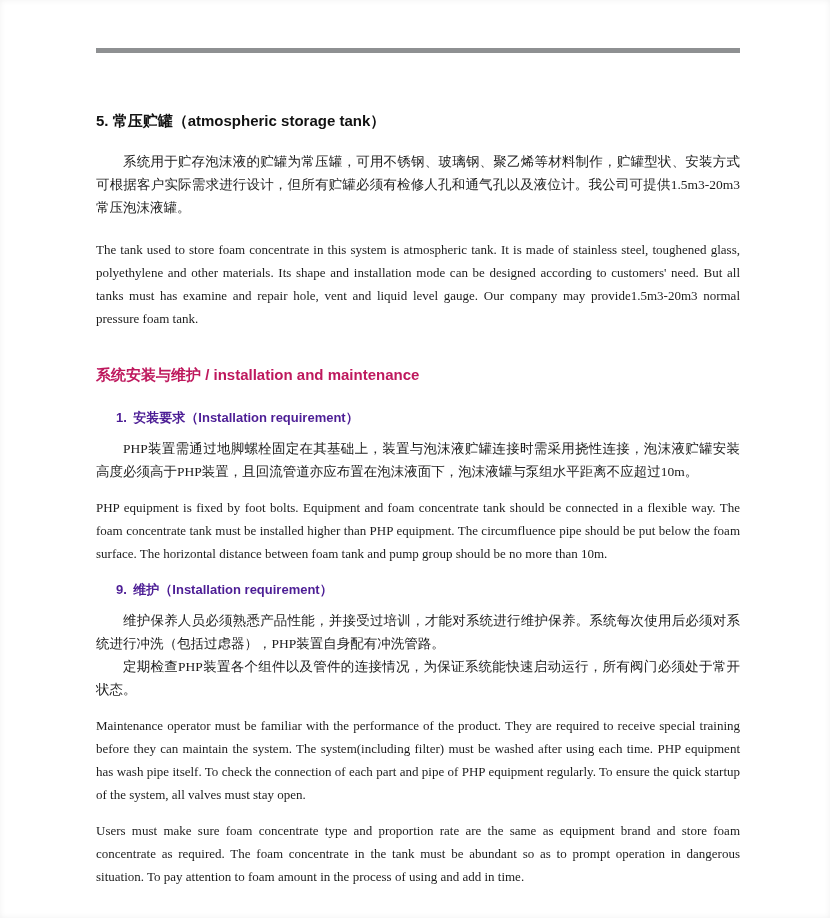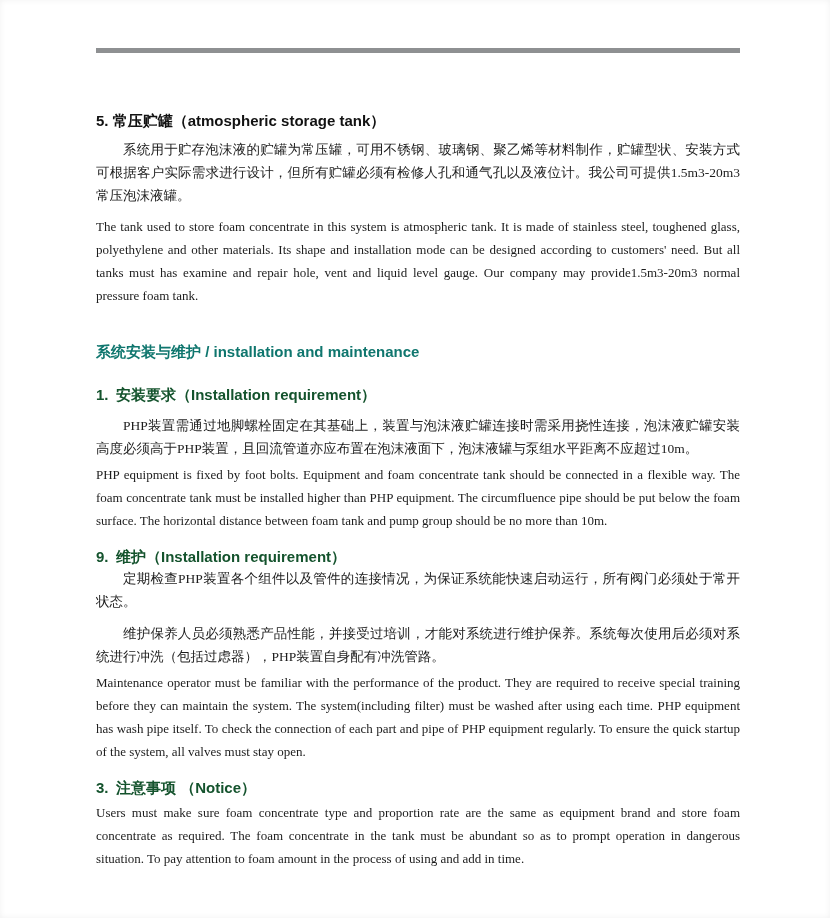--- a/index.html
+++ b/index.html
@@ -31,48 +31,49 @@
     font-size: 15px;
     line-height: 20px;
     color: #121212;
     margin-top: 58px;
   }
   .h-blue {
     font-family: "Liberation Sans", "DejaVu Sans", sans-serif;
     font-weight: bold;
     font-size: 15px;
     line-height: 21px;
-    color: #0f766e;
+    color: #be185d;
     margin-top: 34px;
   }
   .h-sub {
     font-family: "Liberation Sans", "DejaVu Sans", sans-serif;
     font-weight: bold;
-    font-size: 15px;
+    font-size: 13px;
     line-height: 20px;
-    color: #14532d;
+    color: #4c1d95;
+    margin-left: 20px;
   }
   .h-sub1 { margin-top: 23px; }
   .h-sub2 { margin-top: 15px; }
   .h-sub3 { margin-top: 15px; }
 
   p {
     font-size: 13px;
     line-height: 23px;
     text-align: justify;
   }
   .zh {
     font-size: 13.5px;
     text-indent: 2em;
     font-weight: 500;
   }
-  .s5-zh  { margin-top: 7px; }
-  .s5-en  { margin-top: 8px; }
+  .s5-zh  { margin-top: 19px; }
+  .s5-en  { margin-top: 19px; }
   .p-after-sub { margin-top: 9px; }
-  .en-para { margin-top: 3px; }
+  .en-para { margin-top: 13px; }
   .zh-cont { margin-top: 0; }
 </style>
 </head>
 <body>
 
 <div class="page">
   <div class="content">
 
     <div class="divider"></div>
 
@@ -85,25 +86,24 @@
     <div class="h-blue">系统安装与维护 / installation and maintenance</div>
 
     <div class="h-sub h-sub1">1. 安装要求（Installation requirement）</div>
 
     <p class="zh p-after-sub">PHP装置需通过地脚螺栓固定在其基础上，装置与泡沫液贮罐连接时需采用挠性连接，泡沫液贮罐安装高度必须高于PHP装置，且回流管道亦应布置在泡沫液面下，泡沫液罐与泵组水平距离不应超过10m。</p>
 
     <p class="en-para">PHP equipment is fixed by foot bolts. Equipment and foam concentrate tank should be connected in a flexible way. The foam concentrate tank must be installed higher than PHP equipment. The circumfluence pipe should be put below the foam surface. The horizontal distance between foam tank and pump group should be no more than 10m.</p>
 
     <div class="h-sub h-sub2">9. 维护（Installation requirement）</div>
 
+    <p class="zh p-after-sub">维护保养人员必须熟悉产品性能，并接受过培训，才能对系统进行维护保养。系统每次使用后必须对系统进行冲洗（包括过虑器），PHP装置自身配有冲洗管路。</p>
+
     <p class="zh zh-cont">定期检查PHP装置各个组件以及管件的连接情况，为保证系统能快速启动运行，所有阀门必须处于常开状态。</p>
-
-    <p class="zh p-after-sub">维护保养人员必须熟悉产品性能，并接受过培训，才能对系统进行维护保养。系统每次使用后必须对系统进行冲洗（包括过虑器），PHP装置自身配有冲洗管路。</p>
 
     <p class="en-para">Maintenance operator must be familiar with the performance of the product. They are required to receive special training before they can maintain the system. The system(including filter) must be washed after using each time. PHP equipment has wash pipe itself. To check the connection of each part and pipe of PHP equipment regularly. To ensure the quick startup of the system, all valves must stay open.</p>
 
-    <div class="h-sub h-sub3">3. 注意事项 （Notice）</div>
 
 
     <p class="en-para">Users must make sure foam concentrate type and proportion rate are the same as equipment brand and store foam concentrate as required. The foam concentrate in the tank must be abundant so as to prompt operation in dangerous situation. To pay attention to foam amount in the process of using and add in time.</p>
 
   </div>
 </div>
 
 </body></html>

